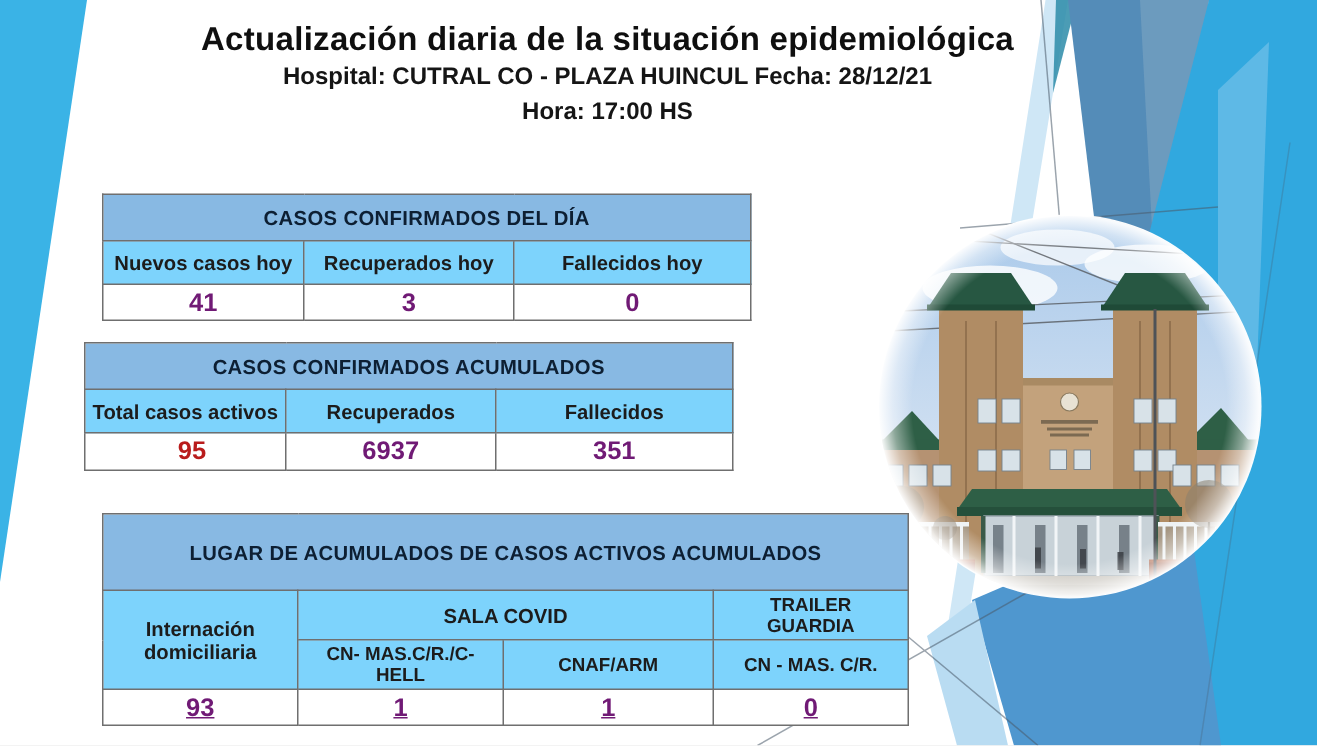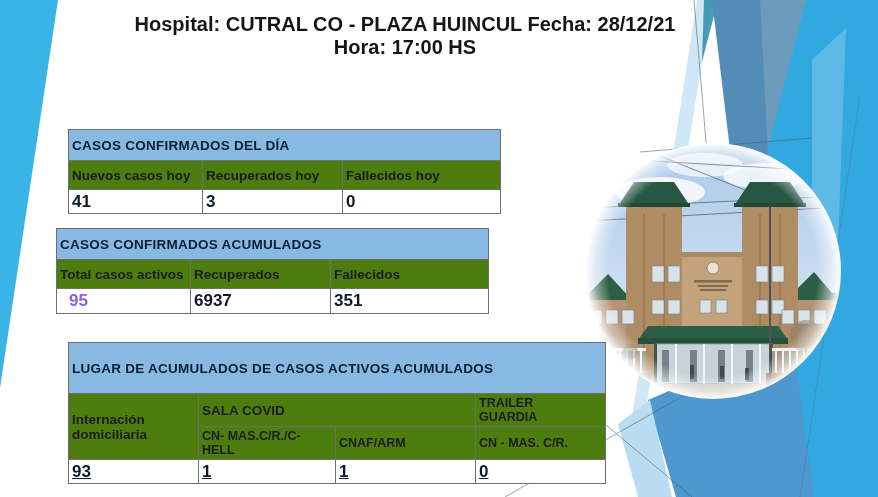--- a/index.html
+++ b/index.html
@@ -3,28 +3,28 @@
 <meta charset="utf-8">
 <style>
   html,body{margin:0;padding:0;background:#e9e9e9;}
   #slide{
     position:relative;width:878px;height:497px;background:#ffffff;overflow:hidden;
     font-family:"Liberation Sans","DejaVu Sans",sans-serif;margin:0 auto;
   }
   #decor{position:absolute;left:0;top:0;z-index:0;}
   .header{position:absolute;left:110px;top:12px;width:590px;text-align:center;z-index:2;}
   .title{font-size:22px;font-weight:bold;color:#0f0f0f;line-height:27px;letter-spacing:.2px;}
-  .subtitle{font-size:20px;font-weight:600;color:#151515;line-height:21px;margin-top:2px;}
+  .subtitle{font-size:16px;font-weight:600;color:#151515;line-height:21px;margin-top:2px;}
   table.stat{position:absolute;border-collapse:collapse;z-index:2;background:#ffffff;}
-  table.stat td{border:1.5px solid #6f6f6f;vertical-align:middle;padding:1px 3px;}
+  table.stat td{border:1.5px solid #6f6f6f;text-align:center;vertical-align:middle;padding:1px 3px;}
   td.ttl{background:#88b9e3;font-weight:bold;font-size:13.5px;color:#0d1f33;letter-spacing:.25px;}
-  td.lbl{background:#4d7c0f;font-weight:bold;font-size:13.5px;color:#1c1c1c;}
+  td.lbl{background:#7dd3fc;font-weight:bold;font-size:13.5px;color:#1c1c1c;}
   td.lbl.sm{font-size:12.5px;line-height:1.15;}
-  td.val{background:#ffffff;font-weight:bold;font-size:17px;color:#0f172a;}
-  td.val.red{color:#8b5cf6;padding-left:12px;}
+  td.val{background:#ffffff;font-weight:bold;font-size:17px;color:#701a75;}
+  td.val.red{color:#b91c1c;padding-left:12px;}
   #t-daily{left:68px;top:129px;}
   #t-daily td.ttl{height:28px;}
   #t-daily td.lbl{height:26px;}
   #t-daily td.val{height:21px;}
   #t-cum{left:56px;top:228px;}
   #t-cum td.ttl{height:28px;}
   #t-cum td.lbl{height:26px;}
   #t-cum td.val{height:22px;}
   #t-treat{left:68px;top:342px;}
   #t-treat td.ttl{height:48px;}
@@ -214,20 +214,21 @@
         <line x1="620" y1="482" x2="830" y2="475"></line>
         <line x1="650" y1="440" x2="640" y2="497"></line>
         <line x1="760" y1="438" x2="772" y2="497"></line>
       </g>
       <ellipse cx="700" cy="470" rx="30" ry="6" fill="#8f8b82" opacity="0.5"></ellipse>
     </g>
     <circle cx="713" cy="271" r="128" fill="url(#fade)"></circle>
   </svg>
 
   <div class="header">
+    <div class="title">Actualización diaria de la situación epidemiológica</div>
     <div class="subtitle">Hospital: CUTRAL CO - PLAZA HUINCUL Fecha: 28/12/21</div>
     <div class="subtitle">Hora: 17:00 HS</div>
   </div>
 
   <table class="stat" id="t-daily">
     <colgroup>
         <col style="width:134px">
         <col style="width:140px">
         <col style="width:158px">
       </colgroup>

